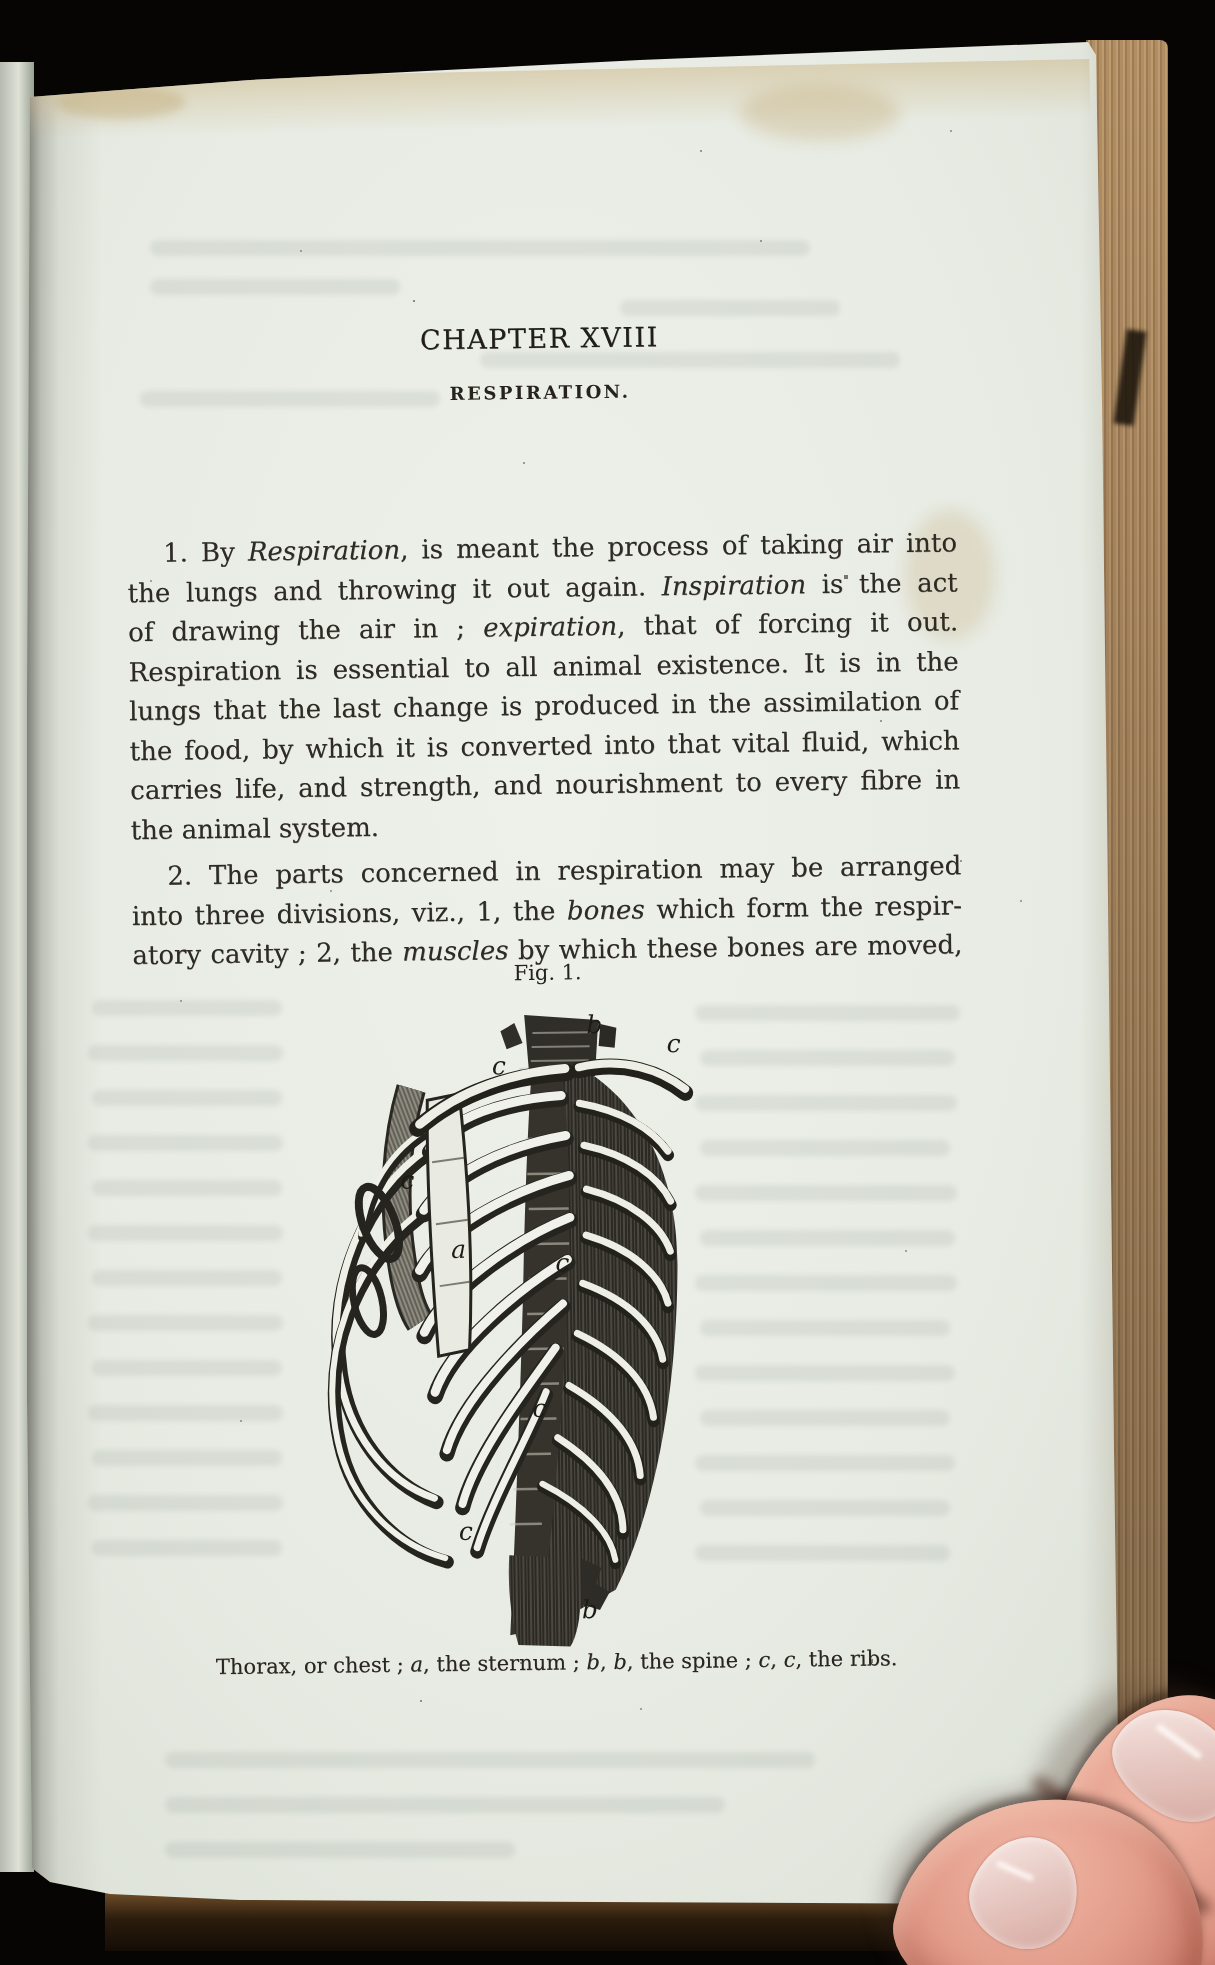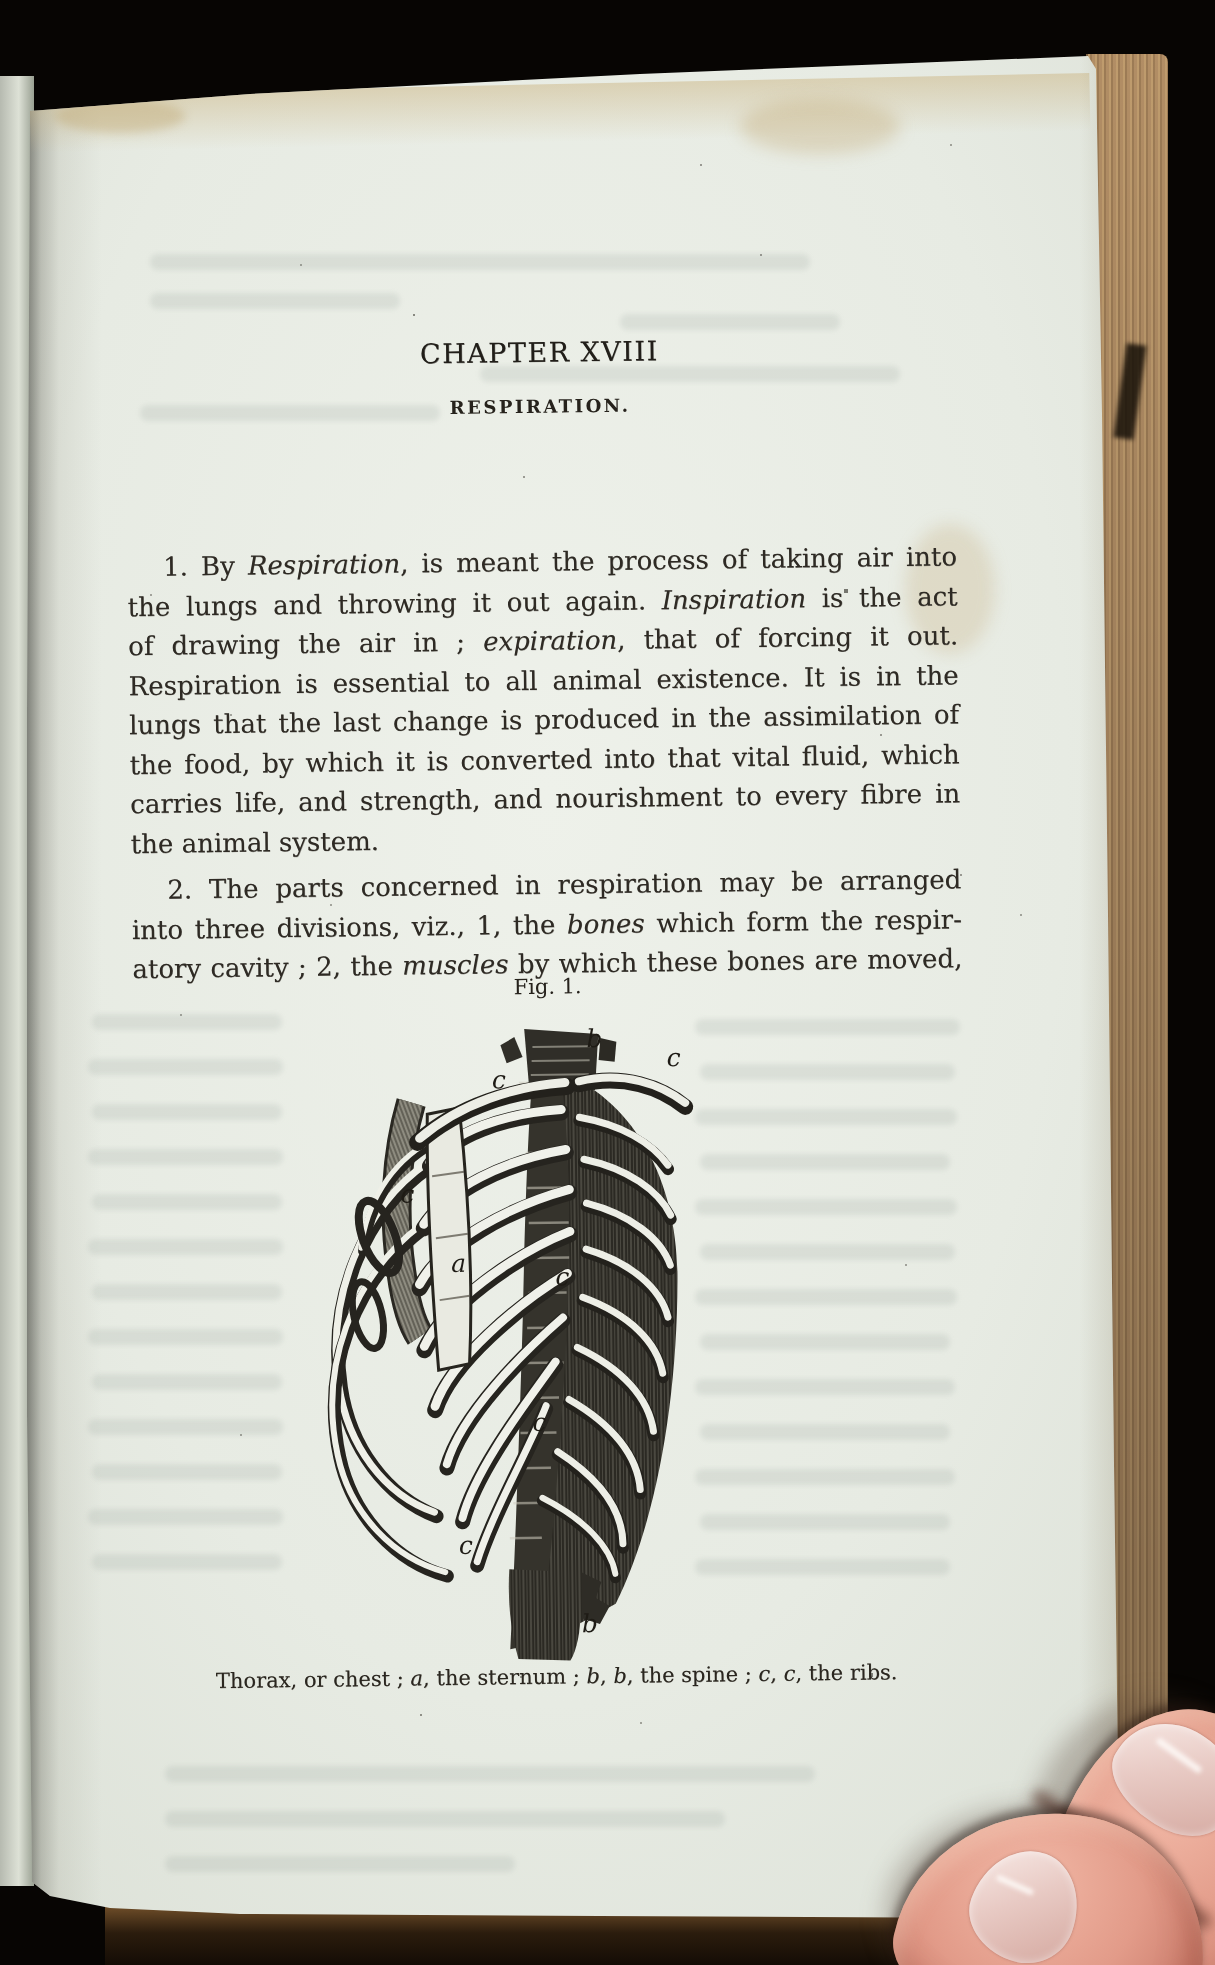--- a/index.html
+++ b/index.html
@@ -1,17 +1,17 @@
 <!DOCTYPE html>
 <html><head>
 <meta charset="utf-8">
 <style>
   html,body{margin:0;padding:0;width:1215px;height:1965px;overflow:hidden;
     background:#070503;font-family:"DejaVu Serif",serif;}
-  #photo{position:absolute;inset:0;margin-top:14px;}
+  #photo{position:absolute;inset:0;}
 
   
   #fore-edge{position:absolute;left:1086px;top:40px;width:80px;height:1905px;
     background:
       linear-gradient(to bottom, rgba(0,0,0,.05), rgba(0,0,0,.28) 80%),
       repeating-linear-gradient(to right,#c9a473 0 2px,#a5825a 2px 4px,#bb956a 4px 7px);
     border-left:2px solid #7c6244;border-radius:0 8px 4px 0;}
   #fore-edge .blotch{position:absolute;left:32px;top:290px;width:20px;height:95px;
     background:rgba(22,16,8,.85);filter:blur(2px);transform:rotate(8deg);}
   #bottom-edge{position:absolute;left:105px;top:1893px;width:1062px;height:58px;

